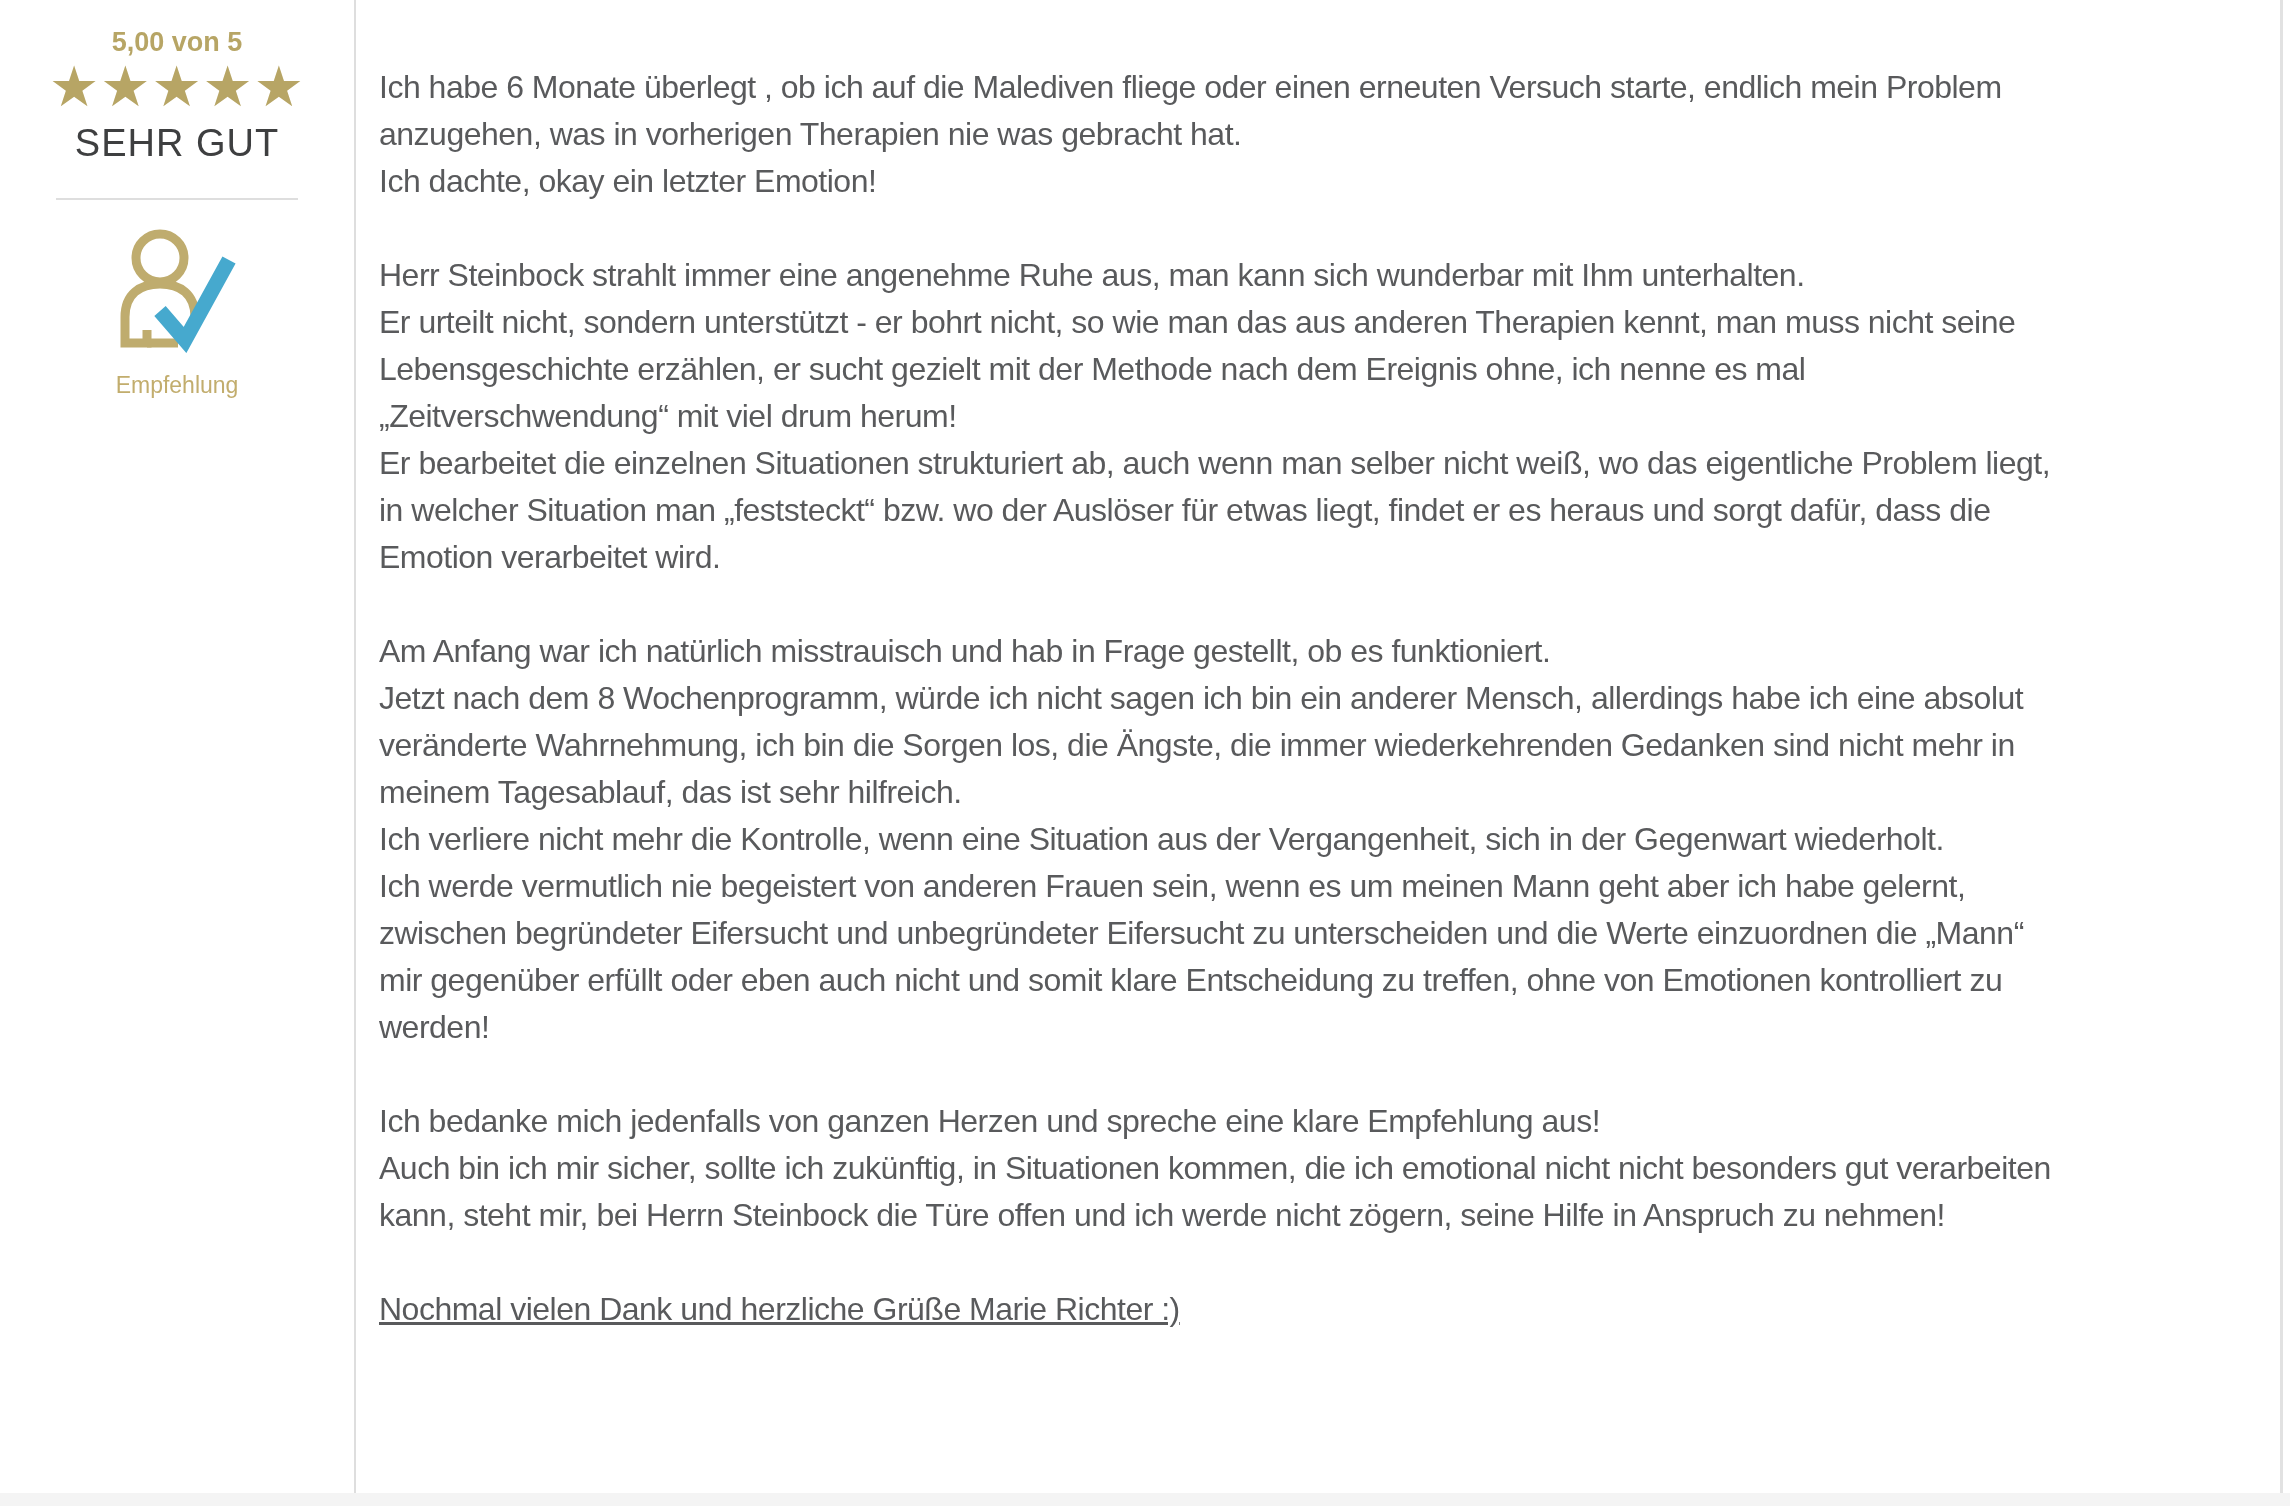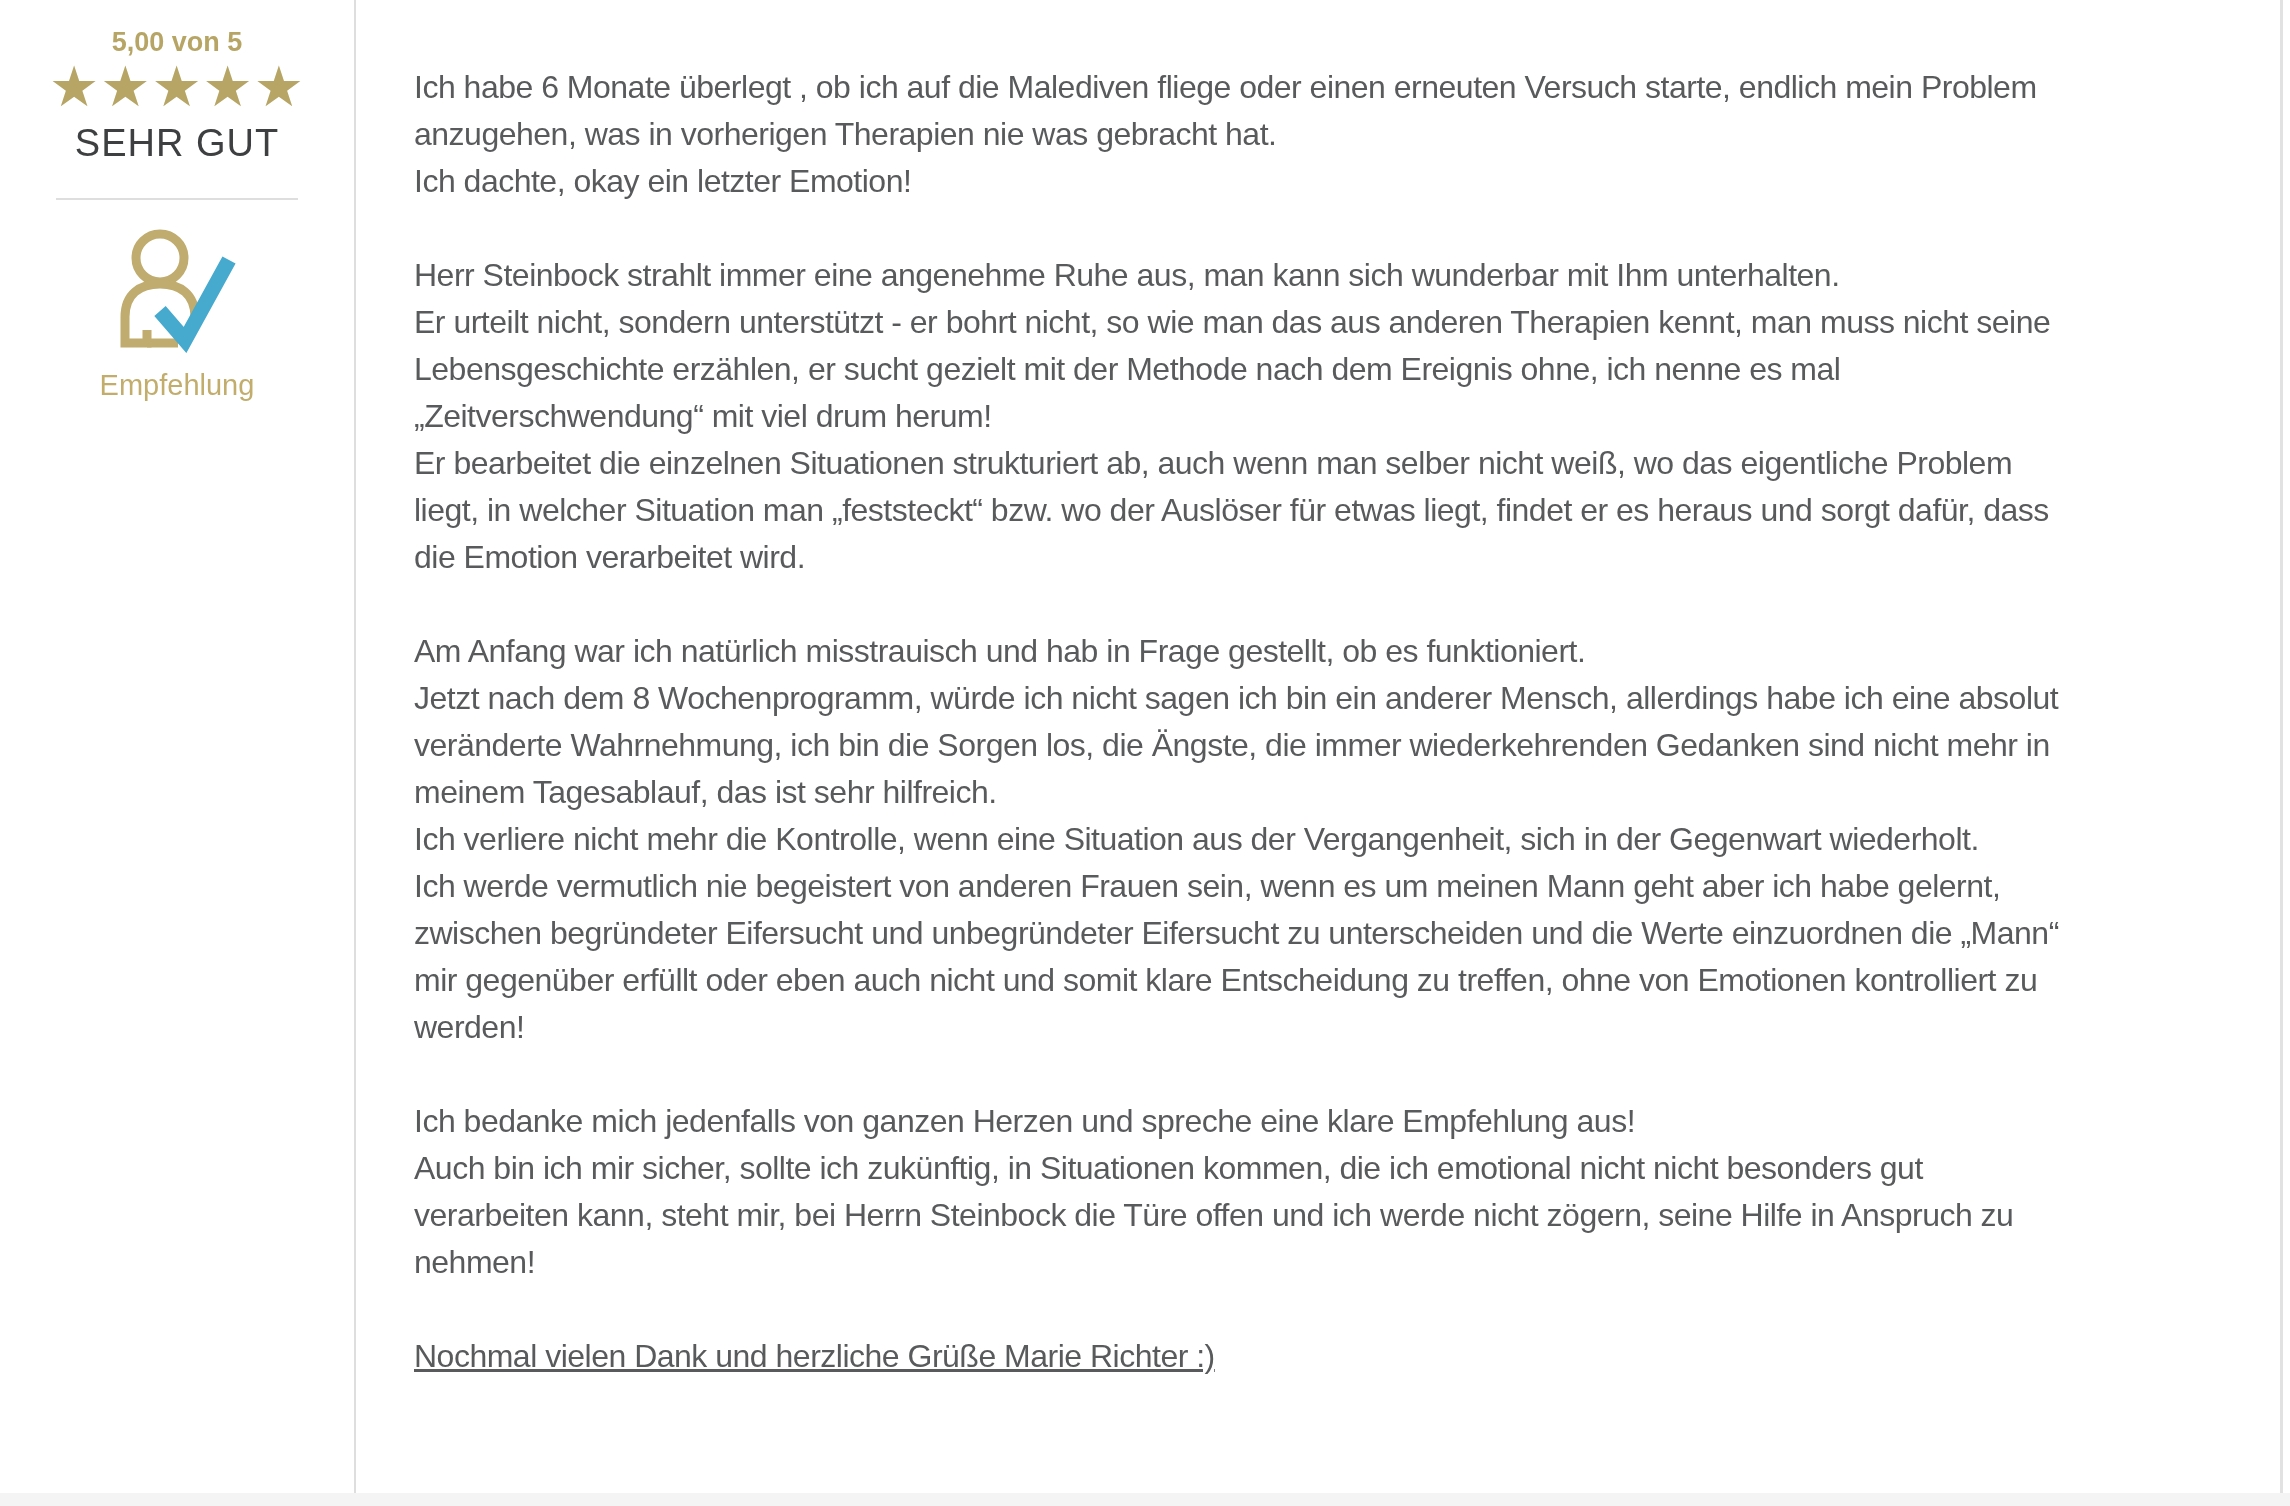--- a/index.html
+++ b/index.html
@@ -11,21 +11,21 @@
     --divider:#dedede;
   }
   *{box-sizing:border-box;}
   html,body{margin:0;padding:0;background:#ffffff;}
   body{
     width:2290px;height:1506px;
     font-family:"Liberation Sans",sans-serif;
     position:relative;overflow:hidden;
   }
   .card{
-    display:flex;width:2082px;height:1493px;gap:35px;
+    display:flex;width:2082px;height:1493px;
   }
   
   .sidebar{
     width:356px;flex:0 0 356px;
     border-right:2px solid var(--divider);
     padding-top:26px;
     text-align:center;
   }
   .score{
     font-size:27px;font-weight:bold;color:var(--gold);
@@ -39,21 +39,21 @@
   .verdict{
     margin-top:4px;font-size:38px;line-height:52px;
     color:var(--verdict);letter-spacing:1px;font-weight:400;
   }
   .sidebar-divider{
     width:242px;height:2px;background:var(--divider);
     border:none;margin:29px auto 0 auto;
   }
   .rec-icon{margin-top:27px;}
   .rec-label{
-    margin-top:9px;font-size:29px;line-height:38px;
+    margin-top:9px;font-size:23px;line-height:38px;
     color:var(--gold-light);font-weight:300;
   }
   
   .content{
     flex:1 1 auto;
     padding:64px 15px 0 23px;
   }
   .content p{
     margin:0 0 47px 0;
     max-width:1880px;

